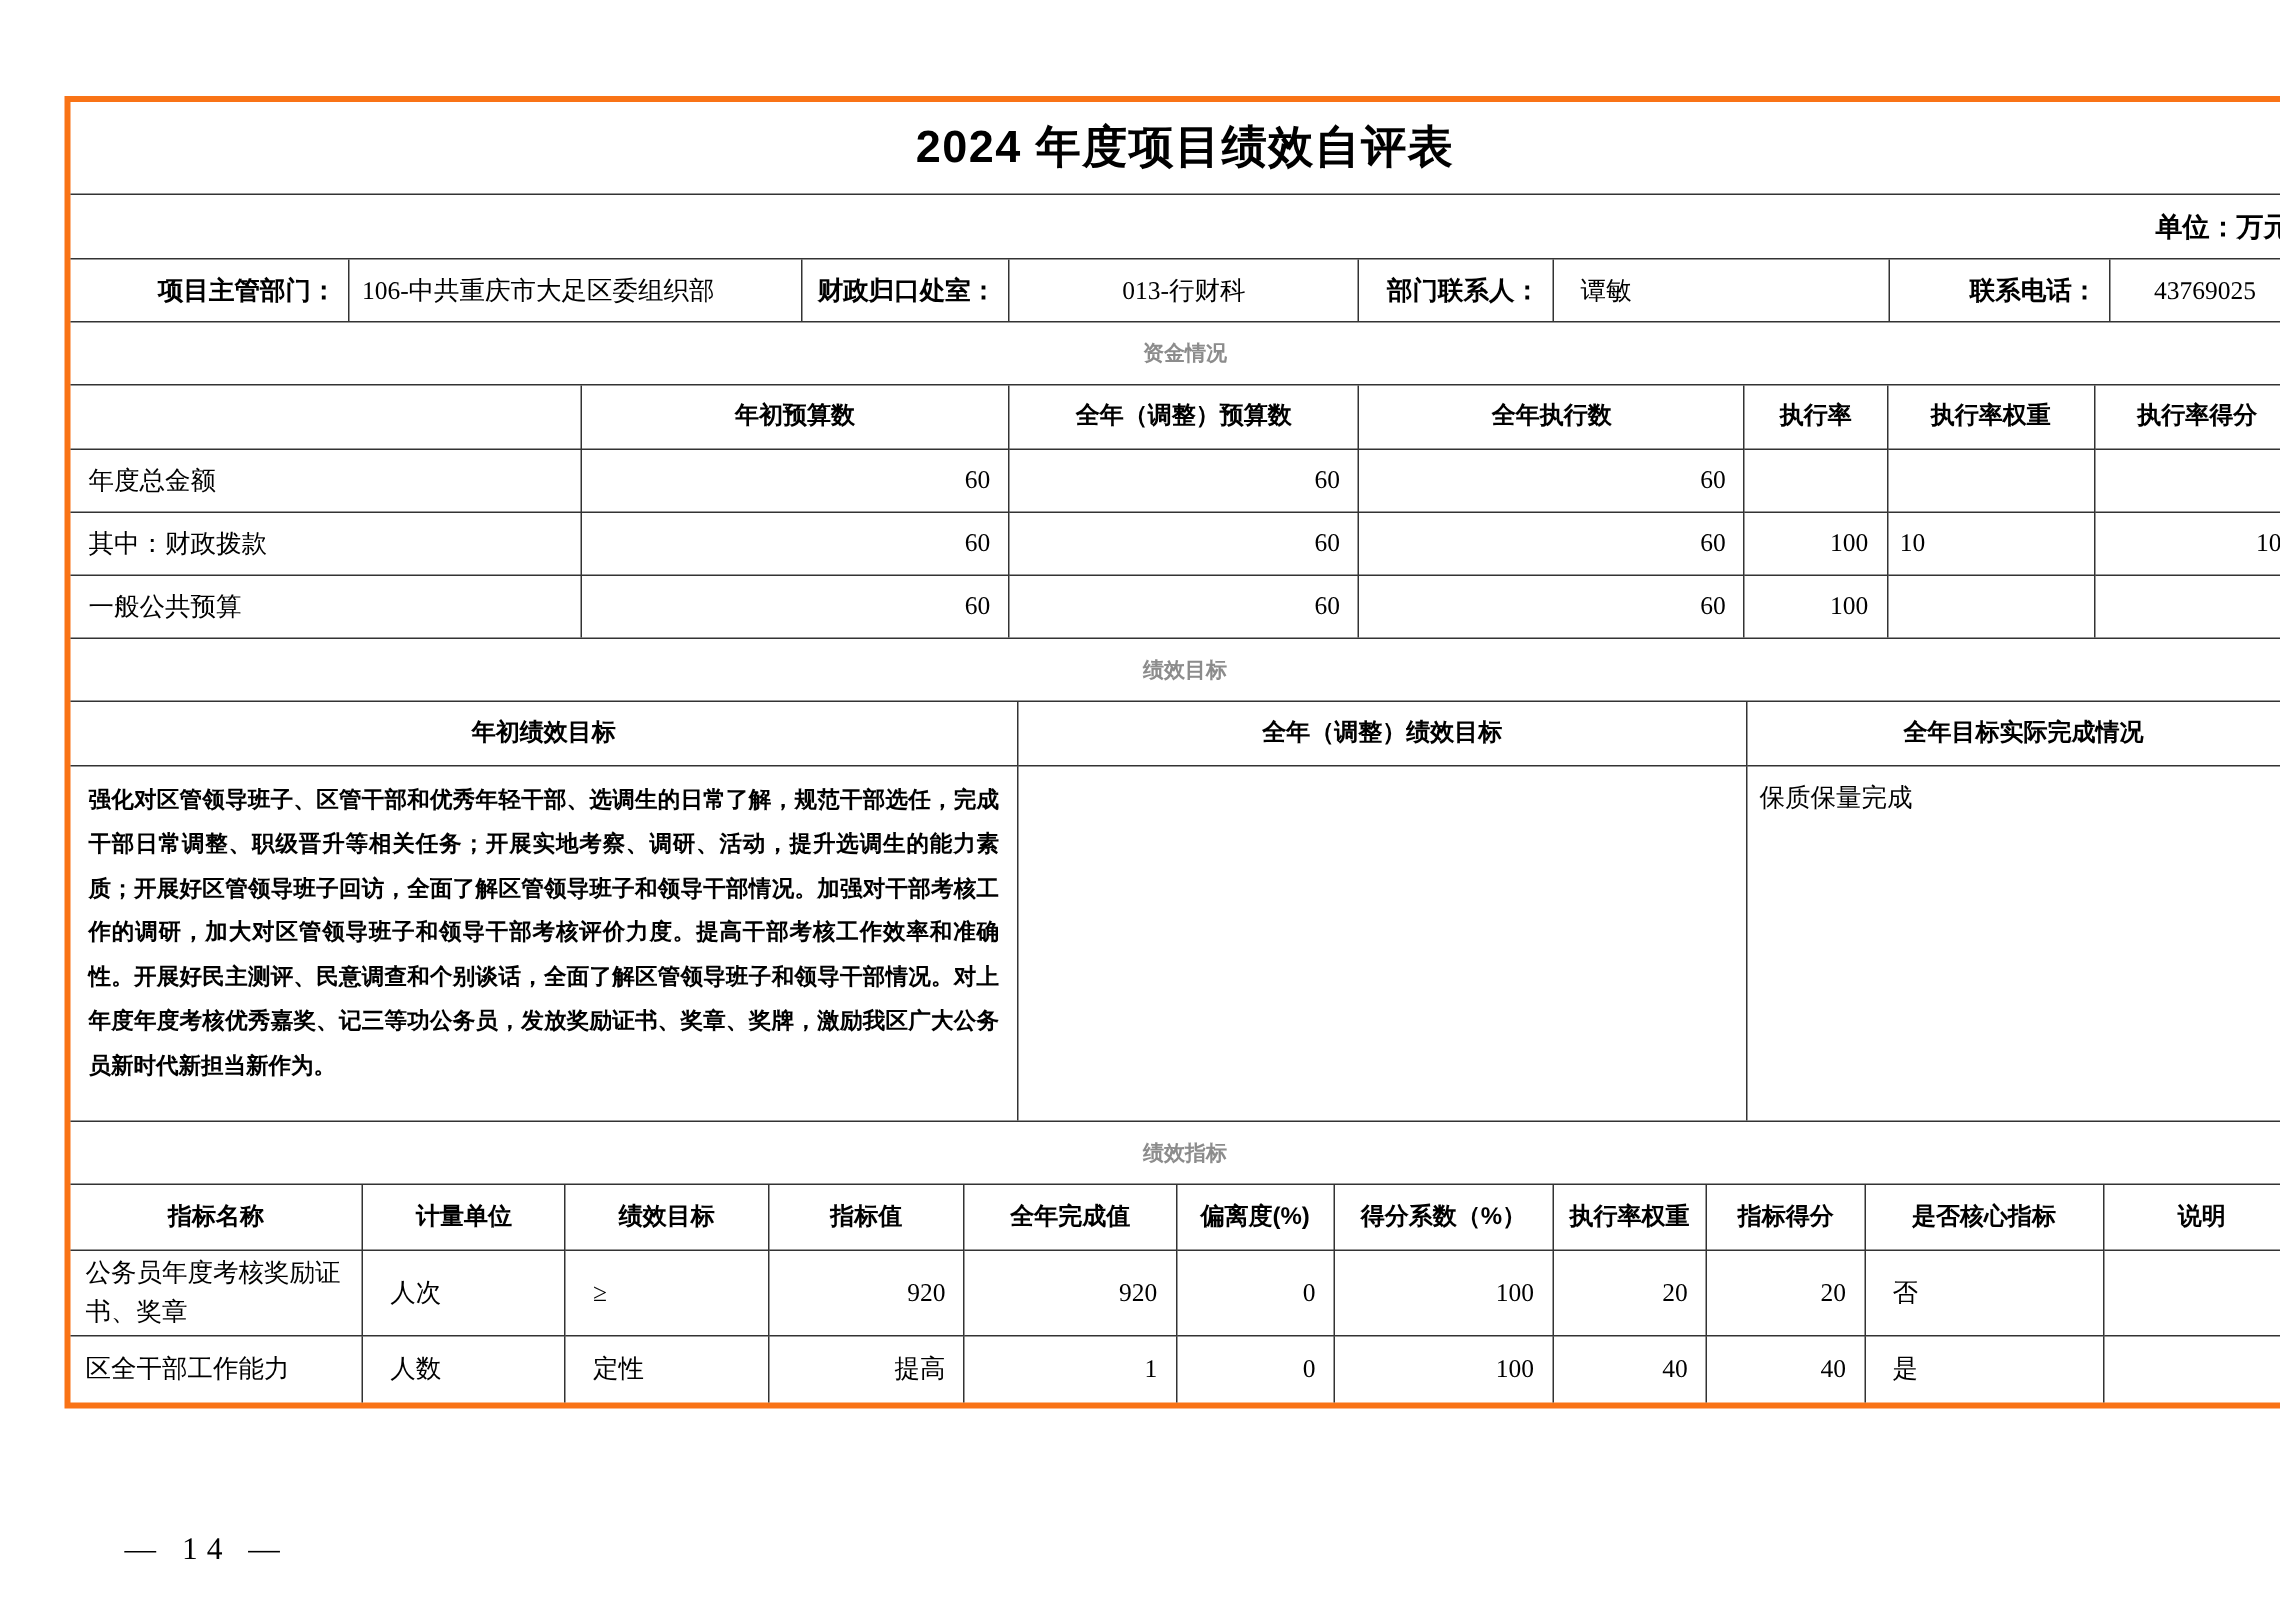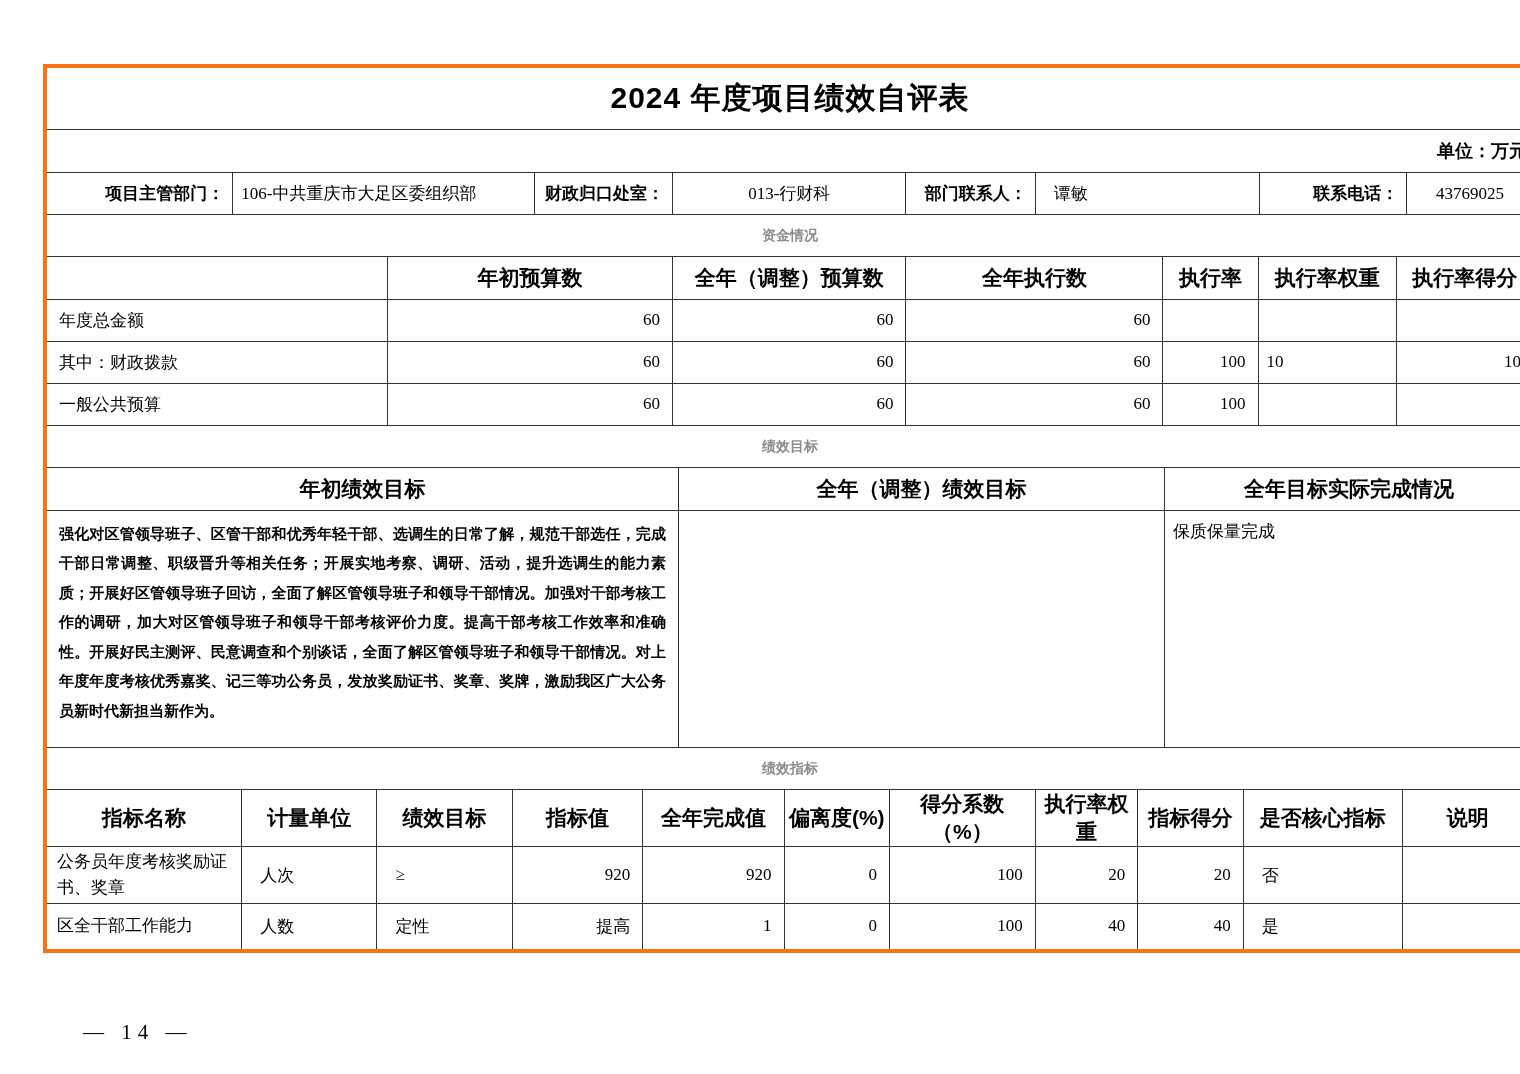--- a/index.html
+++ b/index.html
@@ -14,21 +14,21 @@
   .row-title{height:61px;border-bottom:1px solid #333;display:flex;align-items:center;justify-content:center;}
   .title-text{font-family:"Liberation Sans","DejaVu Sans",sans-serif;font-weight:bold;font-size:30px;letter-spacing:1px;}
   .row-unit{height:42px;border-bottom:1px solid #333;display:flex;align-items:center;justify-content:flex-end;}
   .unit-text{font-family:"Liberation Sans","DejaVu Sans",sans-serif;font-weight:bold;font-size:18px;padding-right:6px;}
   .row-section{height:41px;border-bottom:1px solid #333;display:flex;align-items:center;justify-content:center;
     color:#8c8c8c;font-family:"Liberation Sans","DejaVu Sans",sans-serif;font-weight:bold;font-size:14px;text-align:center;}
   .tblwrap{border-bottom:1px solid #333;}
   .tblwrap.last{border-bottom:none;}
   table{border-collapse:collapse;border-style:hidden;width:100%;table-layout:fixed;}
   td,th{border:1px solid #333;font-size:17px;padding:0;vertical-align:middle;box-sizing:border-box;}
-  th{font-family:"Liberation Sans","DejaVu Sans",sans-serif;font-weight:bold;text-align:center;font-size:21px;}
+  th{font-family:"Liberation Sans","DejaVu Sans",sans-serif;font-weight:bold;text-align:center;font-size:16px;}
   .h41 td,.h41 th{height:41px;}
   .h42 td,.h42 th{height:42px;}
   .h43 td,.h43 th{height:43px;}
   .h57 td{height:57px;}
   .h60 td{height:60px;}
   .h45 td{height:45px;}
   .lbl{font-family:"Liberation Sans","DejaVu Sans",sans-serif;font-weight:bold;text-align:right;padding-right:8px;font-size:17px;}
   .vl{text-align:left;padding-left:8px;}
   .vl2{text-align:left;padding-left:18px;}
   .vc{text-align:center;}

